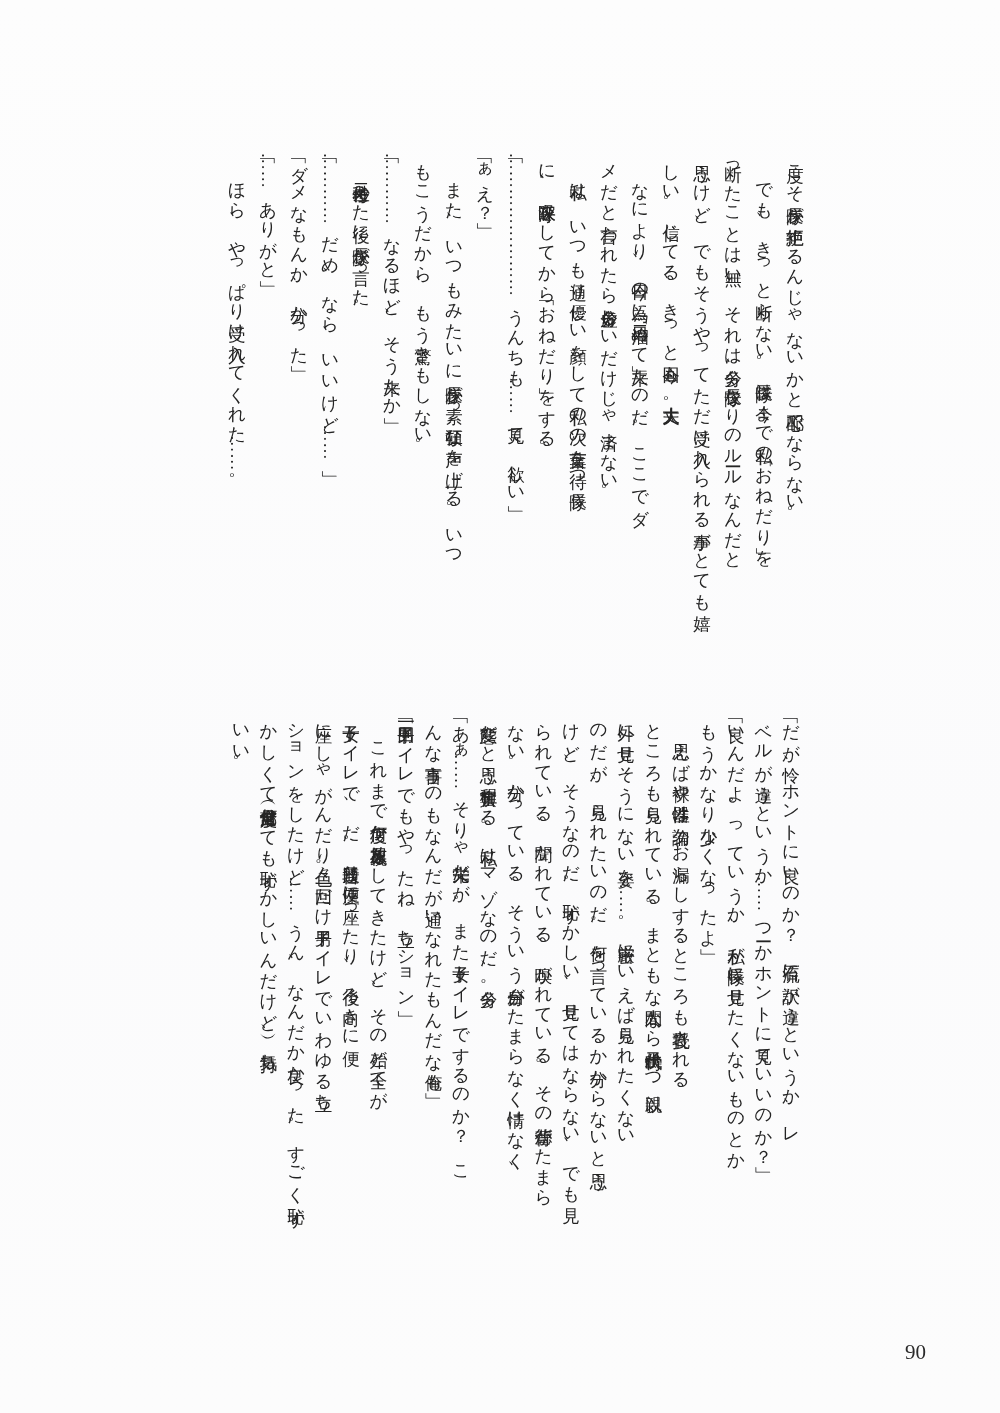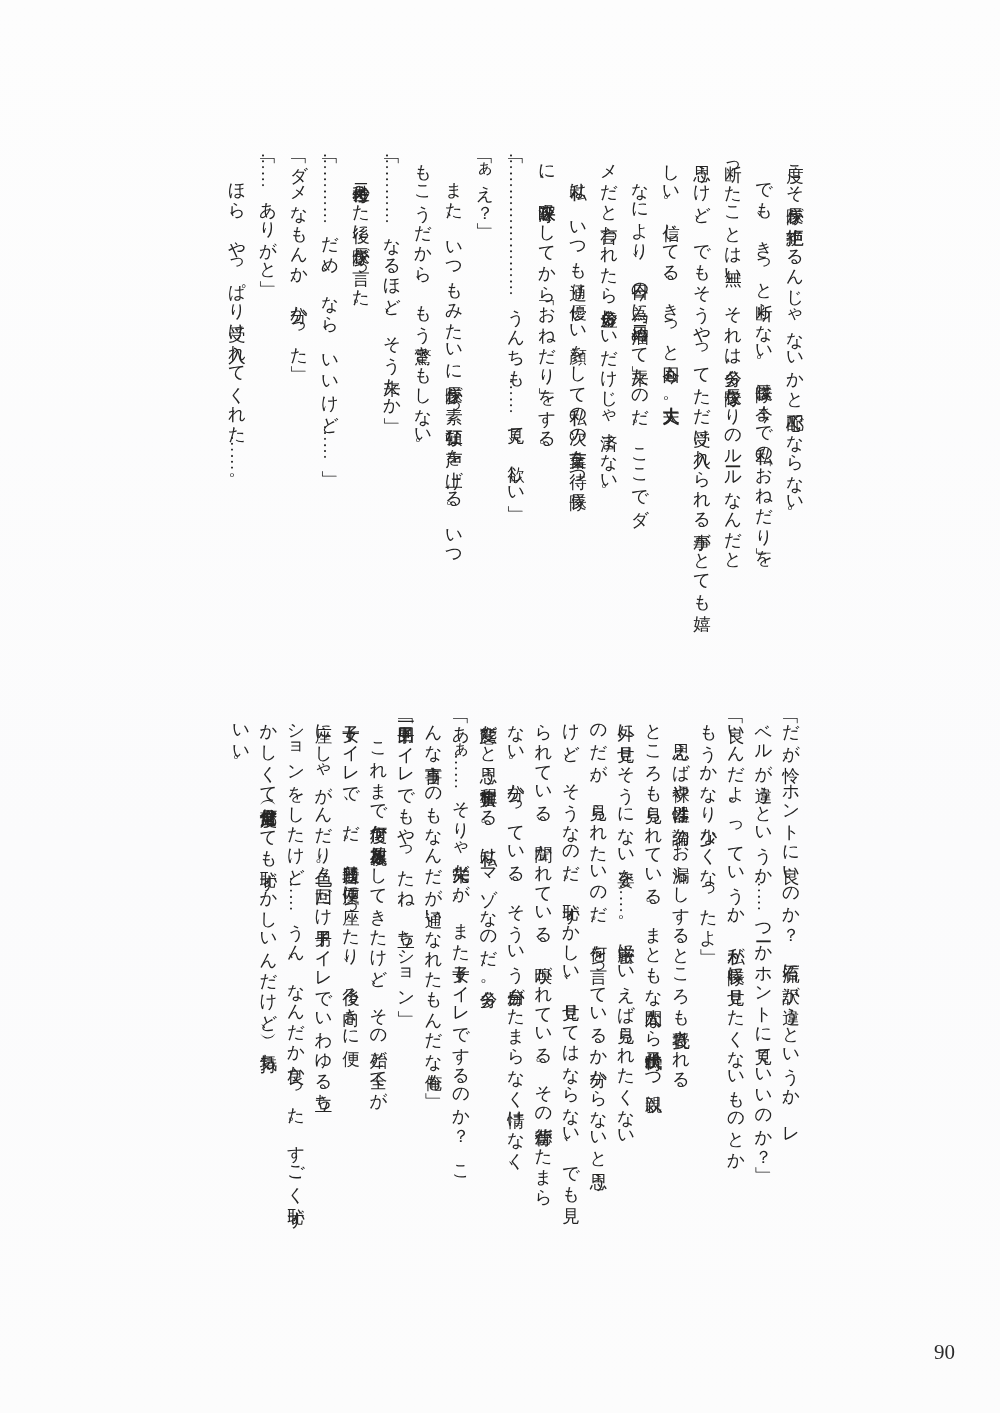--- a/index.html
+++ b/index.html
@@ -42,21 +42,21 @@
     top: 712px;
     right: 196px;
     height: 505px;
     line-height: 27.5px;
   }
   .page-number {
     position: absolute;
     left: 905px;
     top: 1340px;
     width: 50px;
-    text-align: right;
+    text-align: left;
     font-size: 21px;
     color: #2a2a2a;
     font-family: "Liberation Serif", "DejaVu Serif", serif;
   }
 </style>
 </head>
 <body>
 
 <div class="page">
 

